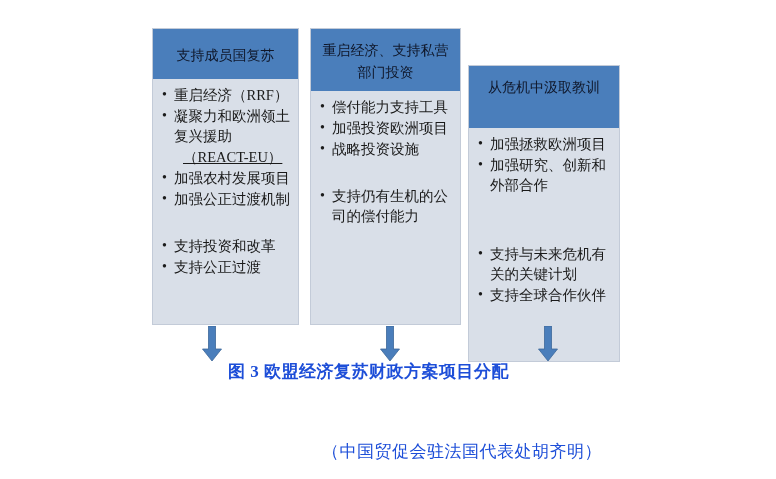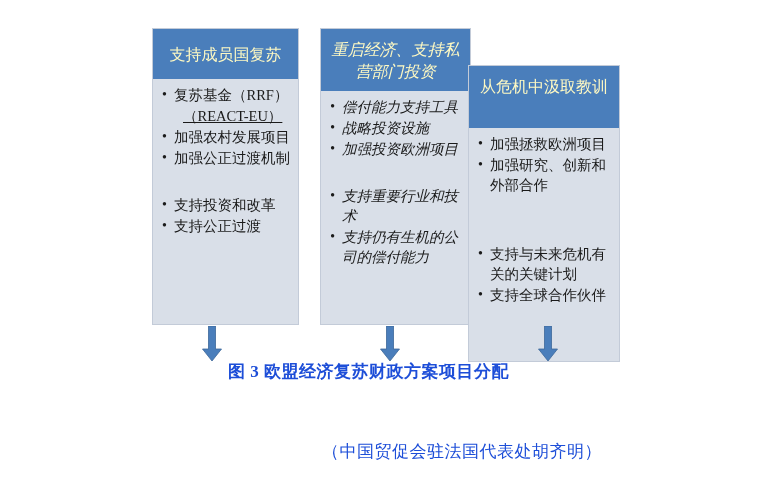--- a/index.html
+++ b/index.html
@@ -27,28 +27,28 @@
   .card {
     position: absolute;
     top: 28px;
     background: #d9dfe8;
     border: 1px solid #c3cbd8;
     box-sizing: border-box;
     height: 297px;
     overflow: hidden;
   }
   .card.c1 { left: 152px; width: 147px; }
-  .card.c2 { left: 320px; width: 151px; font-style: italic; }
+  .card.c2 { left: 310px; width: 151px; }
   .card.c3 { left: 468px; width: 152px; margin-top: 37px; }
 
   .card-header {
     background: #4a7ebb;
-    color: #fef9c3;
+    color: #0f172a;
     font-family: "Liberation Sans", "DejaVu Sans", sans-serif;
-    font-size: 16px;
+    font-size: 14px;
     font-weight: 400;
     line-height: 22px;
     text-align: center;
     padding: 10px 6px 11px 6px;
     box-sizing: border-box;
   }
   .card.c1 .card-header { height: 50px; padding-top: 15px; }
   .card.c2 .card-header { height: 62px; }
   .card.c3 .card-header { height: 62px; }
 
@@ -120,44 +120,44 @@
 </style>
 </head>
 <body>
 
 <div id="diagram">
 
   <div class="card c1">
     <div class="card-header">支持成员国复苏</div>
     <div class="card-body">
       <ul class="bullets">
-        <li>复苏基金（RRF）</li>
+        <li>重启经济（RRF）</li>
+        <li>凝聚力和欧洲领土复兴援助</li>
         <li class="nobullet">（REACT-EU）</li>
         <li>加强农村发展项目</li>
         <li>加强公正过渡机制</li>
       </ul>
       <div class="spacer-md"></div>
       <ul class="bullets">
         <li>支持投资和改革</li>
         <li>支持公正过渡</li>
       </ul>
     </div>
   </div>
 
   <div class="card c2">
     <div class="card-header">重启经济、支持私营部门投资</div>
     <div class="card-body">
       <ul class="bullets">
         <li>偿付能力支持工具</li>
+        <li>加强投资欧洲项目</li>
         <li>战略投资设施</li>
-        <li>加强投资欧洲项目</li>
       </ul>
       <div class="spacer-md"></div>
       <ul class="bullets">
-        <li>支持重要行业和技术</li>
         <li>支持仍有生机的公司的偿付能力</li>
       </ul>
     </div>
   </div>
 
   <div class="card c3">
     <div class="card-header">从危机中汲取教训</div>
     <div class="card-body">
       <ul class="bullets">
         <li>加强拯救欧洲项目</li>

